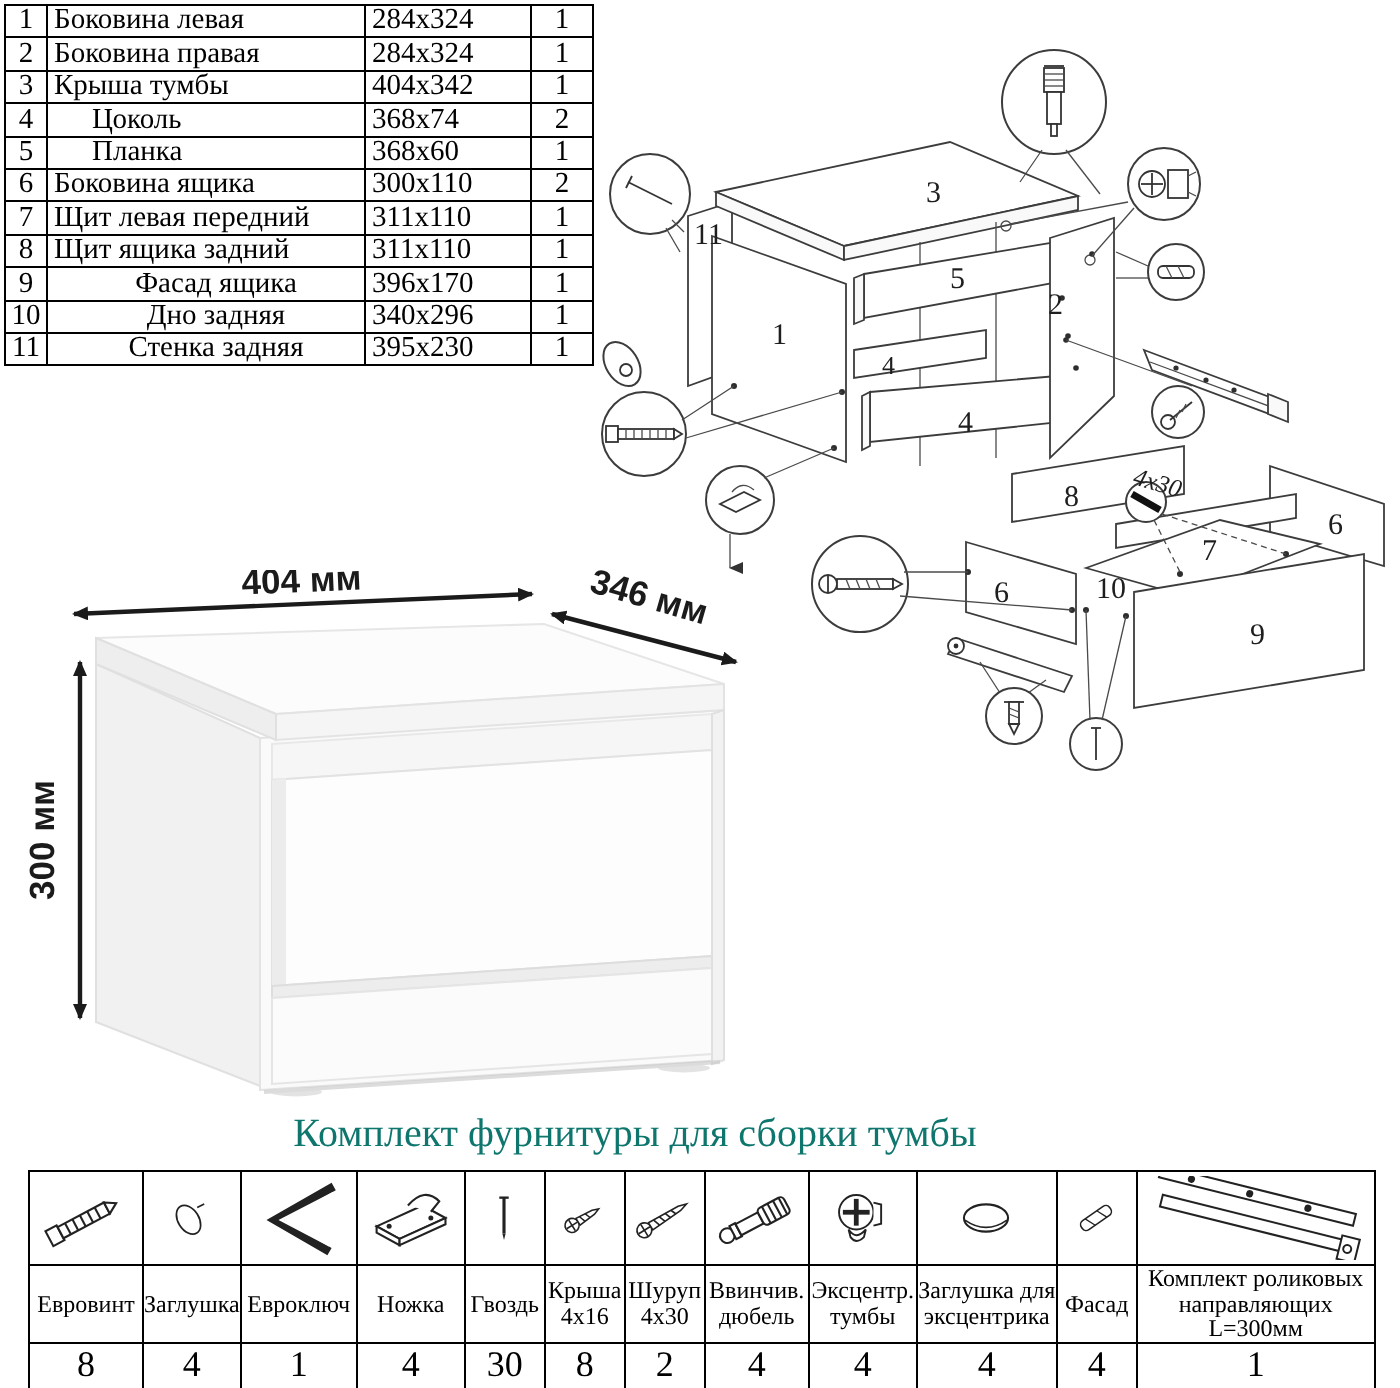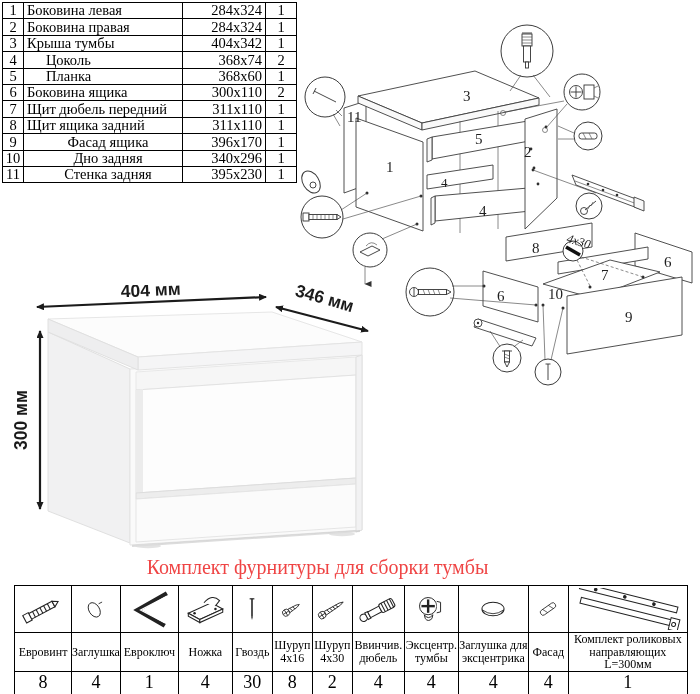--- a/index.html
+++ b/index.html
@@ -6,21 +6,21 @@
   body{width:700px;height:694px;background:#ffffff;position:relative;
        font-family:"Liberation Serif",serif;color:#000;overflow:hidden;}
 
   
   #parts-table{position:absolute;left:2px;top:2px;border-collapse:collapse;
                table-layout:fixed;width:294px;}
   #parts-table td{border:1.5px solid #000;height:15.4px;padding:0 3px;
                   font-size:14.5px;line-height:1;white-space:nowrap;overflow:hidden;}
   #parts-table td.c-num{width:20px;text-align:center;padding:0;}
   #parts-table td.c-name{width:152px;text-align:left;font-family:Liberation Serif, serif;}
-  #parts-table td.c-size{width:76px;text-align:right;margin-left:44px;}
+  #parts-table td.c-size{width:76px;text-align:left;margin-left:44px;}
   #parts-table td.c-qty{width:30px;text-align:center;padding:0;}
   #parts-table td.ind1{padding-left:13px;text-align:center;}
   #parts-table td.ind2{padding-left:22px;}
 
   
   #diagram{position:absolute;left:300px;top:0;width:400px;height:465px;}
   #diagram svg{display:block;}
   .ln{stroke:#3c3c3c;stroke-width:0.9;fill:#ffffff;}
   .lnf{stroke:#3c3c3c;stroke-width:0.9;fill:#f9f9f9;}
   .thin{stroke:#4a4a4a;stroke-width:0.65;fill:none;}
@@ -33,21 +33,21 @@
   .dlabel-i{font-family:"Liberation Serif",serif;font-size:12.5px;font-style:italic;fill:#1e1e1e;}
 
   
   #render{position:absolute;left:10px;top:285px;width:382px;height:277px;}
   .dim-line{stroke:#1b1b1b;stroke-width:2.2;fill:none;}
   .dim-text{font-family:"Liberation Sans",sans-serif;font-weight:bold;
             font-size:17.5px;fill:#1b1b1b;}
 
   
   #hw-title{position:absolute;top:556px;left:0;width:635px;text-align:center;
-            font-size:20px;color:#ef4444;}
+            font-size:20px;color:#0f766e;}
   #hw-table{position:absolute;left:14px;top:585px;border-collapse:collapse;
             table-layout:fixed;}
   #hw-table td{border:1.5px solid #000;text-align:center;vertical-align:middle;
                padding:0;overflow:hidden;}
   .hw-icon-cell{height:46px;}
   .hw-name-cell{height:29px;font-size:12px;line-height:1.05;padding:0 1px;}
   .hw-qty-cell{height:22px;font-size:18px;}
   .hw-icon-cell svg{display:block;margin:0 auto;}
 </style>
 </head>
@@ -86,21 +86,21 @@
       <td class="c-qty">1</td>
     </tr>
     <tr>
       <td class="c-num">6</td>
       <td class="c-name">Боковина ящика</td>
       <td class="c-size">300x110</td>
       <td class="c-qty">2</td>
     </tr>
     <tr>
       <td class="c-num">7</td>
-      <td class="c-name">Щит дюбель передний</td>
+      <td class="c-name">Щит левая передний</td>
       <td class="c-size">311x110</td>
       <td class="c-qty">1</td>
     </tr>
     <tr>
       <td class="c-num">8</td>
       <td class="c-name">Щит ящика задний</td>
       <td class="c-size">311x110</td>
       <td class="c-qty">1</td>
     </tr>
     <tr>
@@ -518,21 +518,21 @@
         </g>
       </svg>
     </td>
   </tr>
   <tr>
     <td class="hw-name-cell">Евровинт</td>
     <td class="hw-name-cell">Заглушка</td>
     <td class="hw-name-cell">Евроключ</td>
     <td class="hw-name-cell">Ножка</td>
     <td class="hw-name-cell">Гвоздь</td>
-    <td class="hw-name-cell">Шуруп 4x16</td>
+    <td class="hw-name-cell">Крыша 4x16</td>
     <td class="hw-name-cell">Шуруп 4x30</td>
     <td class="hw-name-cell">Ввинчив. дюбель</td>
     <td class="hw-name-cell">Эксцентр. тумбы</td>
     <td class="hw-name-cell">Заглушка для эксцентрика</td>
     <td class="hw-name-cell">Фасад</td>
     <td class="hw-name-cell">Комплект роликовых направляющих L=300мм</td>
   </tr>
   <tr>
     <td class="hw-qty-cell">8</td>
     <td class="hw-qty-cell">4</td>

